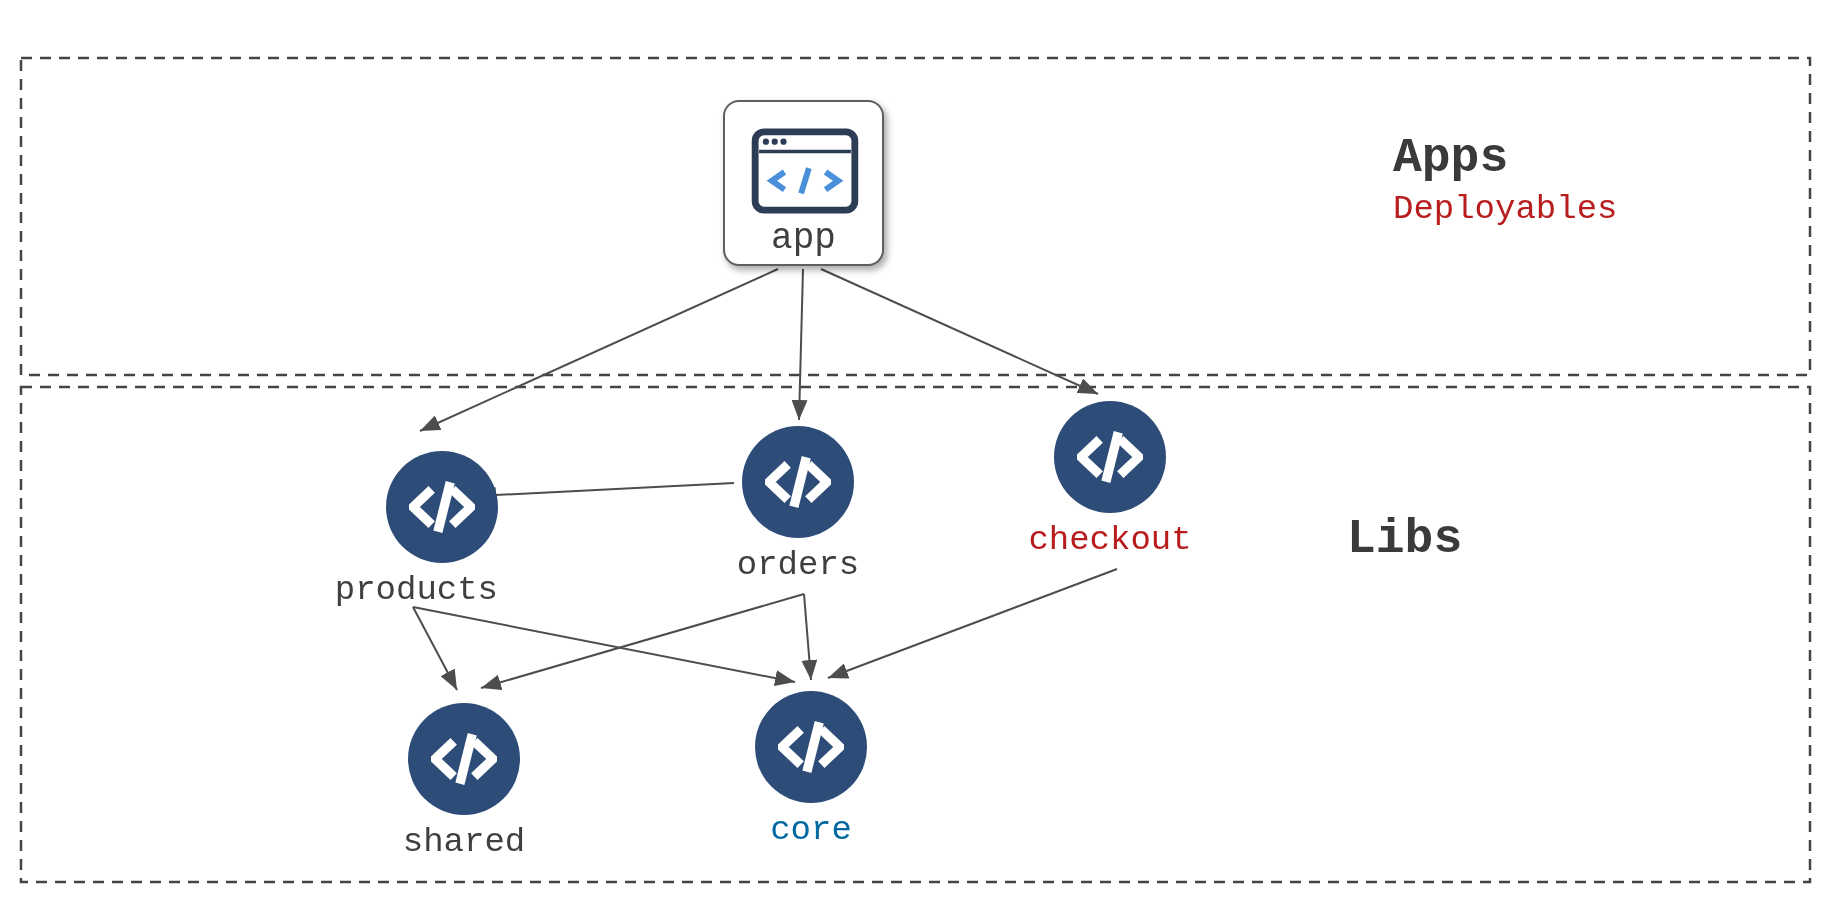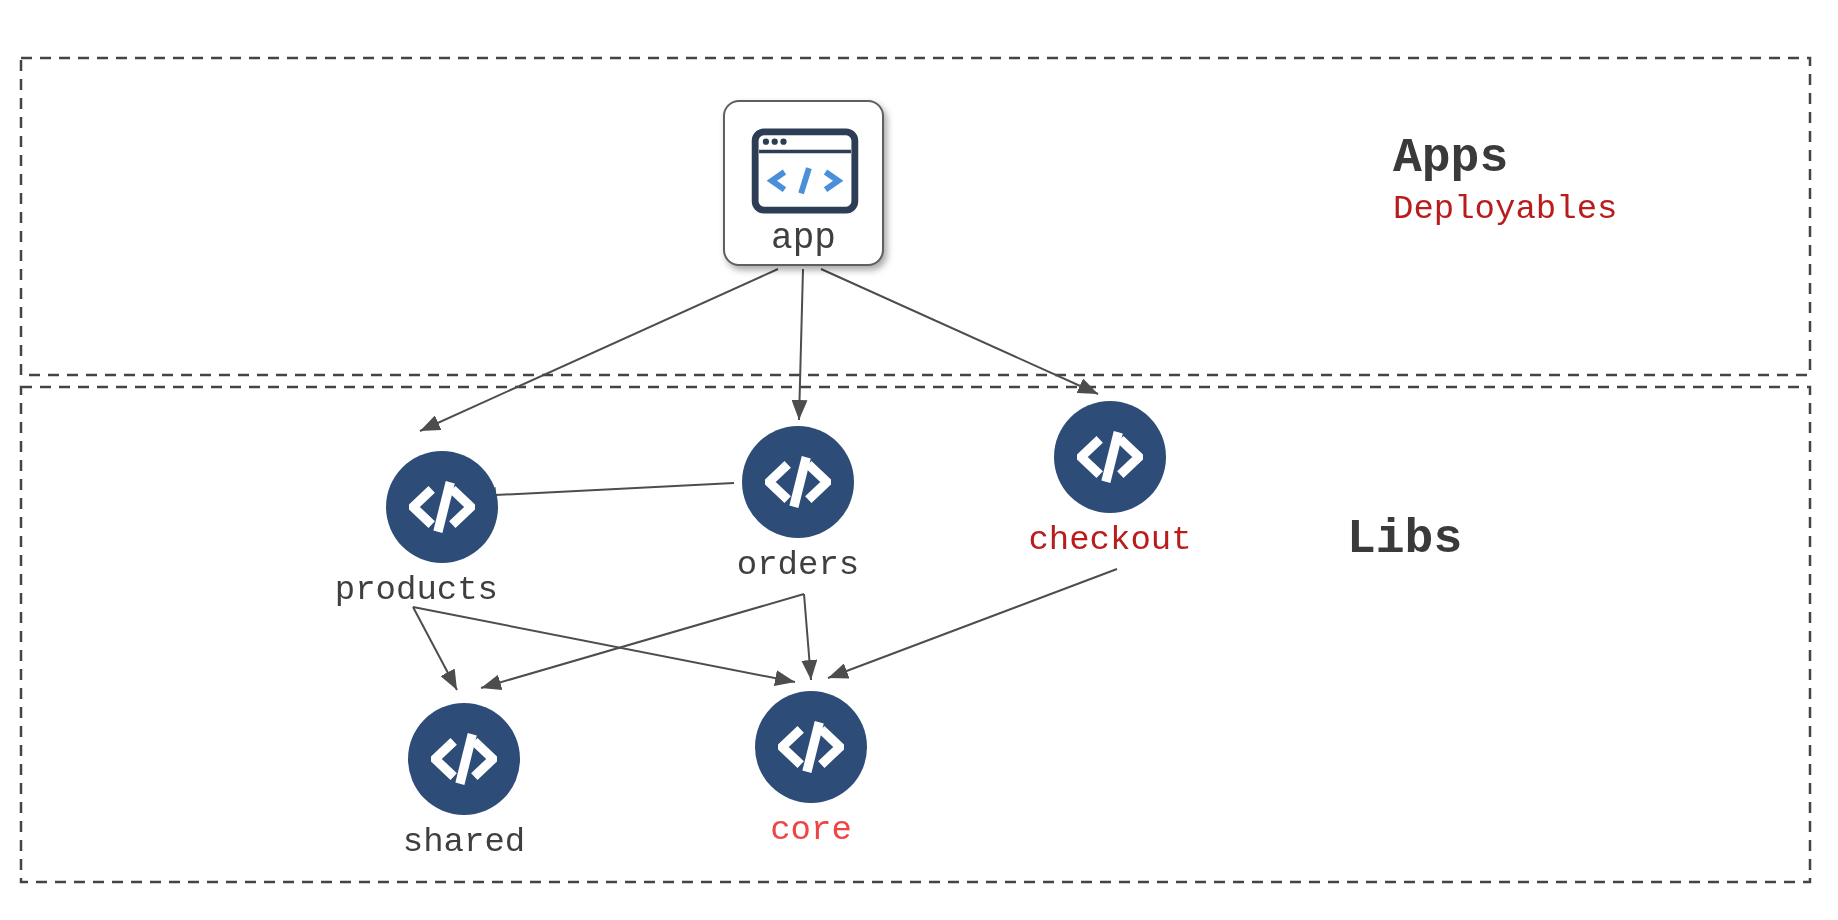--- a/index.html
+++ b/index.html
@@ -131,17 +131,17 @@
       <div class="node-label lib-label" style="color: rgb(63, 63, 63);">shared</div>
     </div>
       <div class="lib-node" style="left: 721px; top: 691px;">
       <div class="lib-circle" style="height: 112px; width: 112px; background: rgb(45, 76, 120);">
         <svg class="code-glyph" viewBox="0 0 64 58">
           <path d="M22 12 L4 29 L22 46"></path>
           <path d="M40 5 L28 53"></path>
           <path d="M42 12 L60 29 L42 46"></path>
         </svg>
       </div>
-      <div class="node-label lib-label" style="color: #ef4444;">core</div>
+      <div class="node-label lib-label" style="color: #0369a1;">core</div>
     </div>
     </div>
 
 </div>
 
 </body></html>

